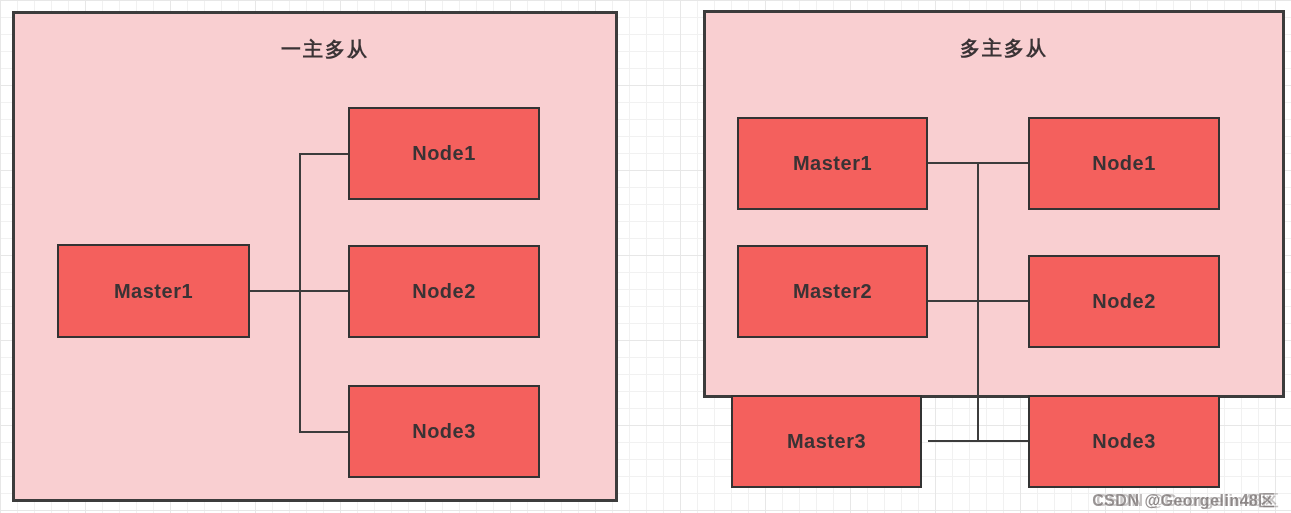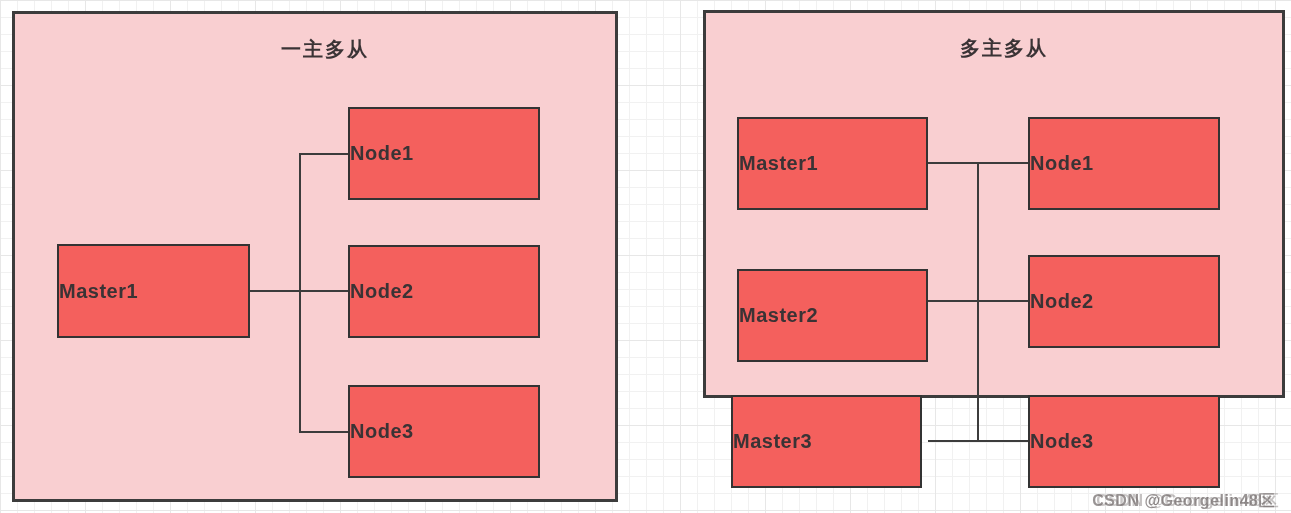--- a/index.html
+++ b/index.html
@@ -37,21 +37,21 @@
     letter-spacing:2px;
     padding-left:20px;
   }
   .box{
     position:absolute;
     background:var(--box_fill);
     border:2px solid var(--box_border);
     box-sizing:border-box;
     display:flex;
     align-items:center;
-    justify-content:flex-start;
+    justify-content:center;
   }
   .box-label{
     font-size:20px;
     font-weight:bold;
     color:var(--text_color);
     letter-spacing:0.5px;
   }
   .line{
     position:absolute;
     background:var(--line_color);
@@ -100,21 +100,21 @@
     <div class="panel-title">多主多从</div>
 
     <div class="line" style="left:271px;top:150px;width:2px;height:279px;"></div>
     <div class="line" style="left:222px;top:149px;width:100px;height:2px;"></div>
     <div class="line" style="left:222px;top:287px;width:100px;height:2px;"></div>
     <div class="line" style="left:222px;top:427px;width:100px;height:2px;"></div>
 
     <div class="box" style="left:31px;top:104px;width:191px;height:93px;">
       <span class="box-label">Master1</span>
     </div>
-    <div class="box" style="left:31px;top:256px;width:191px;height:93px;">
+    <div class="box" style="left:31px;top:232px;width:191px;height:93px;">
       <span class="box-label">Master2</span>
     </div>
     <div class="box" style="left:25px;top:382px;width:191px;height:93px;">
       <span class="box-label">Master3</span>
     </div>
 
     <div class="box" style="left:322px;top:104px;width:192px;height:93px;">
       <span class="box-label">Node1</span>
     </div>
     <div class="box" style="left:322px;top:242px;width:192px;height:93px;">

